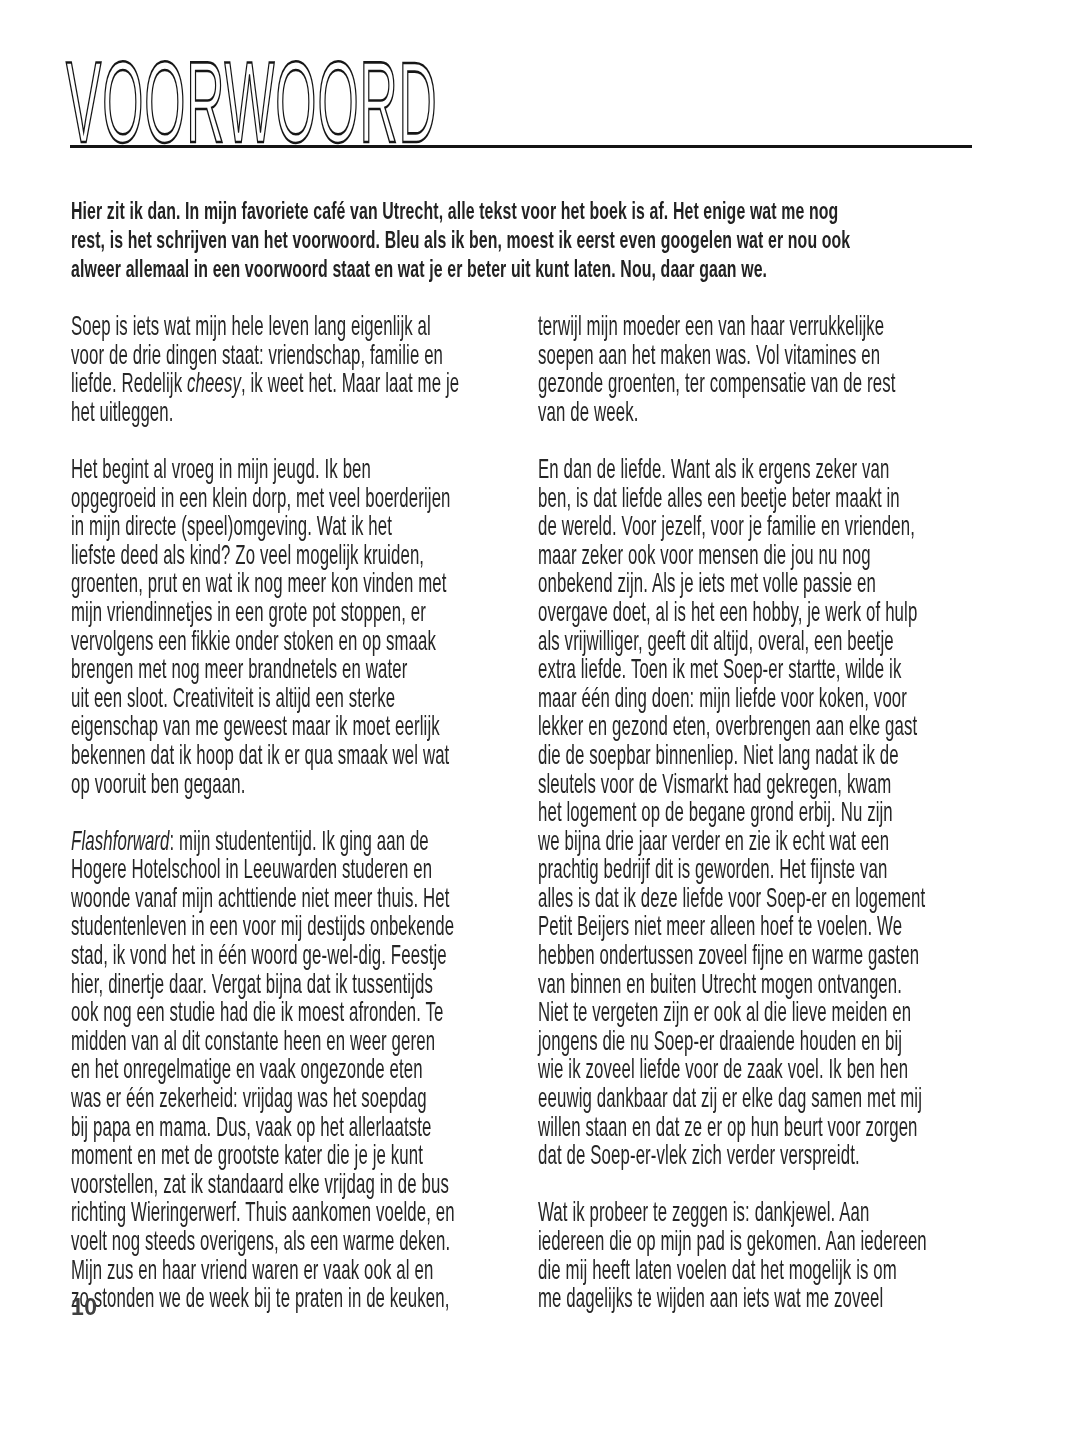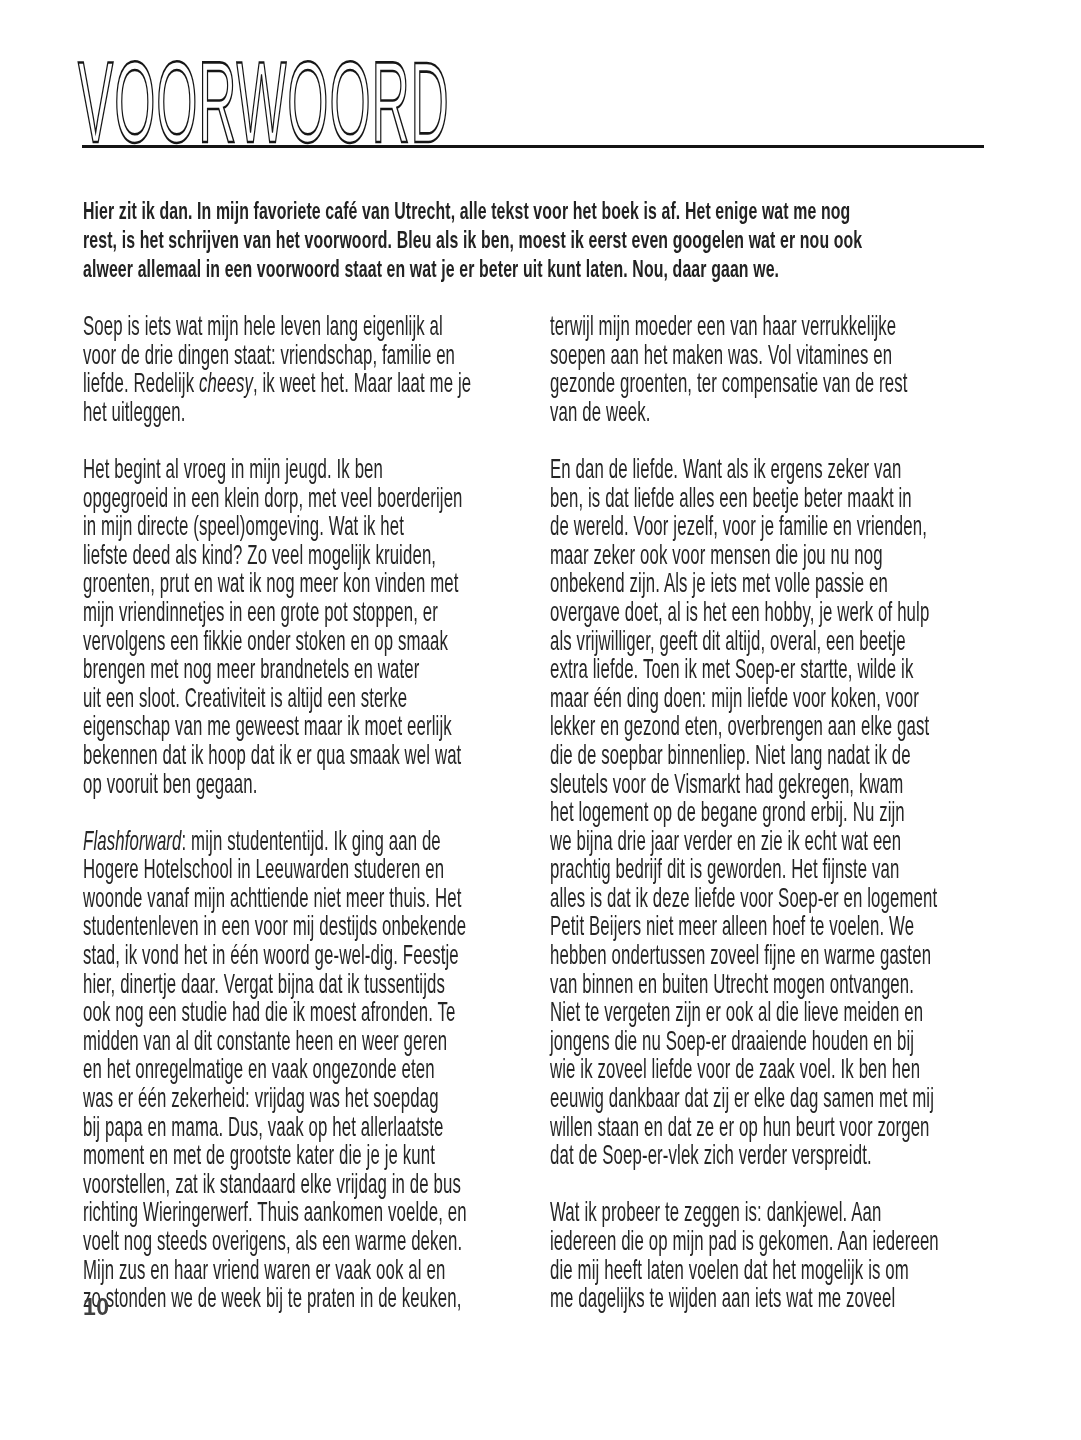--- a/index.html
+++ b/index.html
@@ -11,21 +11,20 @@
     background: #ffffff;
   }
   body {
     position: relative;
     font-family: "Liberation Sans", sans-serif;
     color: #1c1c1c;
   }
   .page {
     position: absolute;
     inset: 0;
-    margin-left: 12px;
   }
   
   .title {
     position: absolute;
     left: 66px;
     top: 45px;
     margin: 0;
     font-size: 115px;
     line-height: 1;
     font-weight: 400;

